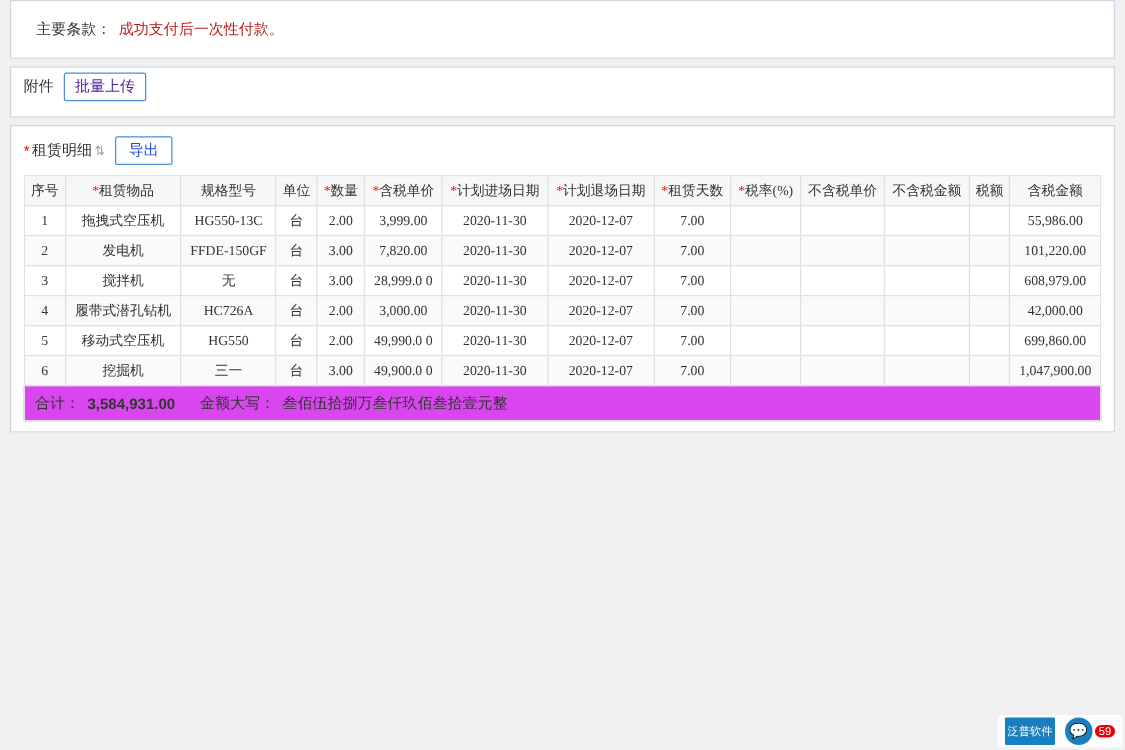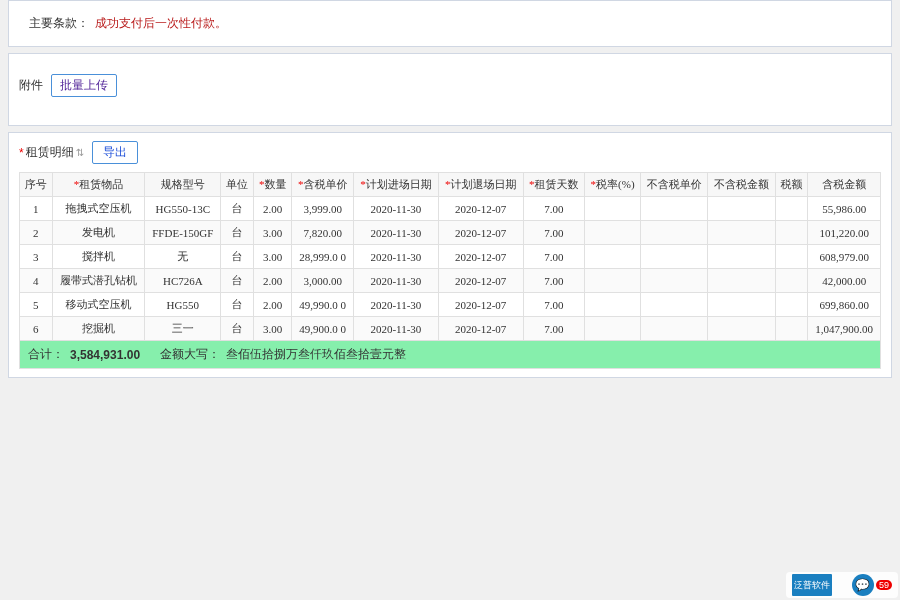--- a/index.html
+++ b/index.html
@@ -42,21 +42,21 @@
     .main-terms-value {
       color: #b91c1c;
       font-size: 12px;
     }
 
     
     .attachment-section {
       background: #fff;
       border: 1px solid #d0d7e3;
       margin: 6px 8px;
-      padding: 20px 10px;
+      padding: 4px 10px;
     }
     .attachment-header {
       display: flex;
       align-items: center;
       margin-bottom: 8px;
     }
     .attachment-title {
       font-size: 12px;
       color: #333;
       margin-right: 8px;
@@ -167,21 +167,21 @@
     }
     .rental-table tr:nth-child(even) td {
       background: #fafafa;
     }
     
     .sum-row {
       display: flex;
       align-items: center;
       border: 1px solid #e0e0e0;
       border-top: none;
-      background: #86efac;
+      background: #d946ef;
       padding: 5px 8px;
       font-size: 12px;
     }
     .sum-label {
       color: #333;
       margin-right: 6px;
       white-space: nowrap;
     }
     .sum-value {
       color: #333;
@@ -212,21 +212,21 @@
     .logo-img {
       width: 40px;
       height: 22px;
       background: #1a7fc0;
       border-radius: 1px;
       display: flex;
       align-items: center;
       justify-content: center;
       color: #fff;
       font-size: 9px;
-      margin-right: 16px;
+      margin-right: 4px;
     }
     .chat-bubble {
       width: 22px;
       height: 22px;
       background: #1a7fc0;
       border-radius: 50%;
       display: flex;
       align-items: center;
       justify-content: center;
       color: #fff;

